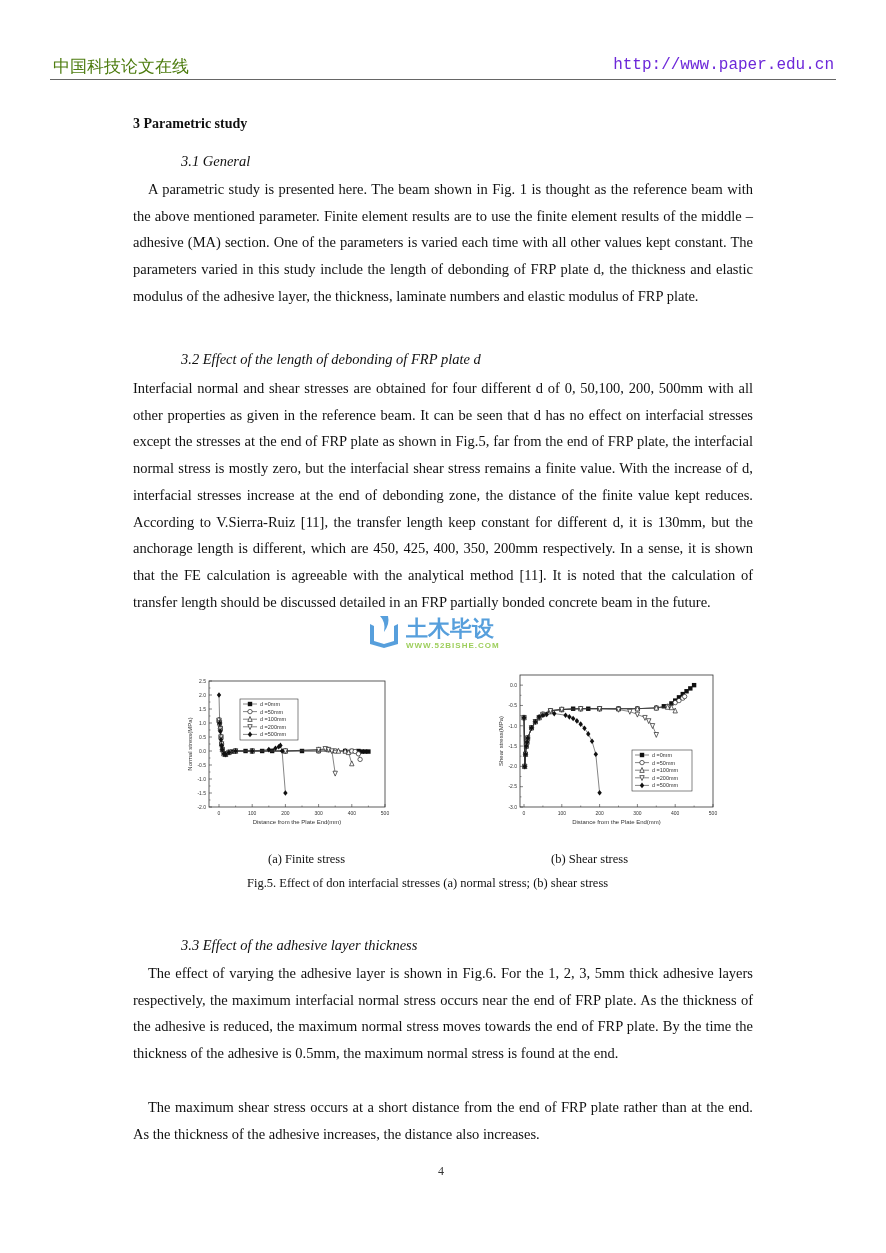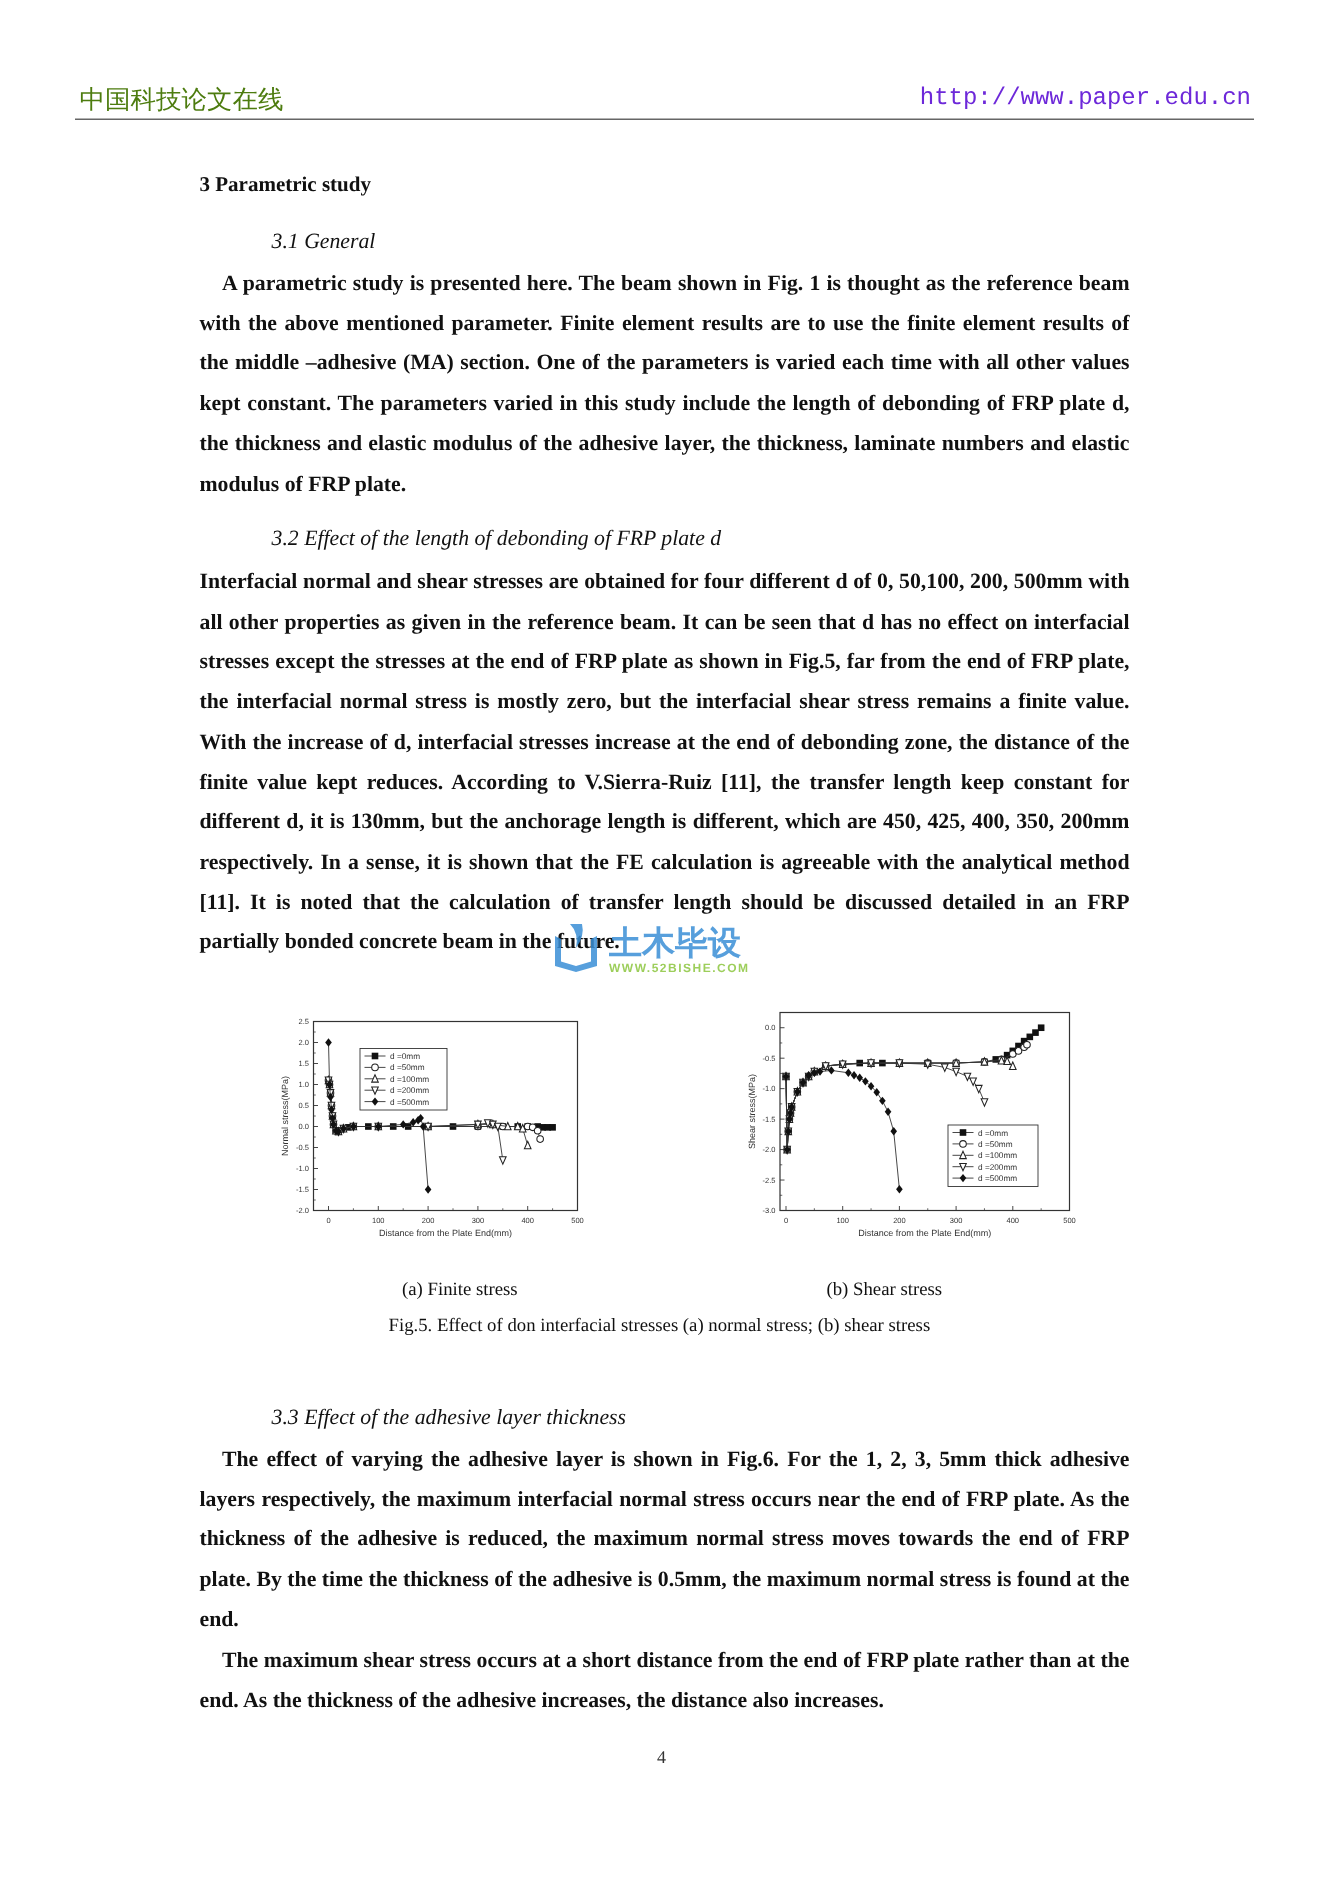--- a/index.html
+++ b/index.html
@@ -7,21 +7,21 @@
          font-family:"Liberation Serif", serif; color:#111; }
   .header-left { position:absolute; left:53px; top:55px; font-size:17px;
                  font-family:"DejaVu Sans", sans-serif; color:#4d7c0f; letter-spacing:0px; }
   .header-right { position:absolute; right:52px; top:56px; font-size:16px;
                   font-family:Liberation Mono, monospace; color:#6d28d9; }
   .header-rule { position:absolute; left:50px; right:50px; top:79px; height:0;
                  border-top:1.5px solid #666; }
   .h1 { position:absolute; left:133px; top:116px; font-weight:bold; font-size:14px; }
   .h2 { position:absolute; left:133px; font-style:italic; font-size:14.5px;margin-left:48px; }
   .para { position:absolute; left:133px; width:620px; font-size:14.5px; line-height:26.7px;
-          text-align:justify;font-weight:bold; }
+          text-align:justify; }
   .caption { position:absolute; font-size:12.5px; }
   .page-num { position:absolute; left:438px; top:1164px; font-size:12px; color:#333; }
   svg text { font-family:"Liberation Sans", sans-serif; }
   .watermark { position:absolute; left:362px; top:612px; width:190px; height:38px; opacity:0.85; }
 </style>
 </head>
 <body>
 
 <div class="header-left">中国科技论文在线</div>
 <div class="header-right">http://www.paper.edu.cn</div>
@@ -406,19 +406,19 @@
       <polygon points="162,108.5 159.8,103.6 164.2,103.6" fill="#fff" stroke="#222" stroke-width="0.7"></polygon>
       <text x="172" y="107.8" font-size="5.5" fill="#333">d =200mm</text>
       <line x1="155" y1="113.4" x2="169" y2="113.4" stroke="#333" stroke-width="0.6"></line>
       <polygon points="162,110.60000000000001 164.2,113.4 162,116.2 159.8,113.4" fill="#111"></polygon>
       <text x="172" y="115.4" font-size="5.5" fill="#333">d =500mm</text>
     </g>
   </svg>
 
 <div class="caption" style="left:268px; top:852px;">(a) Finite stress</div>
 <div class="caption" style="left:535px; top:852px;margin-left:16px;">(b) Shear stress</div>
-<div class="caption" style="left:247px; top:876px;margin-left:12px;">Fig.5. Effect of don interfacial stresses (a) normal stress; (b) shear stress</div>
+<div class="caption" style="left:247px; top:876px;">Fig.5. Effect of don interfacial stresses (a) normal stress; (b) shear stress</div>
 
 <div class="h2" style="top:937px;">3.3 Effect of the adhesive layer thickness</div>
 <div class="para" style="top:960px; text-indent:15px;">The effect of varying the adhesive layer is shown in Fig.6. For the 1, 2, 3, 5mm thick adhesive layers respectively, the maximum interfacial normal stress occurs near the end of FRP plate. As the thickness of the adhesive is reduced, the maximum normal stress moves towards the end of FRP plate. By the time the thickness of the adhesive is 0.5mm, the maximum normal stress is found at the end.</div>
 <div class="para" style="top:1094px; text-indent:15px;">The maximum shear stress occurs at a short distance from the end of FRP plate rather than at the end. As the thickness of the adhesive increases, the distance also increases.</div>
 
 <div class="page-num">4</div>
 
 </body></html>

